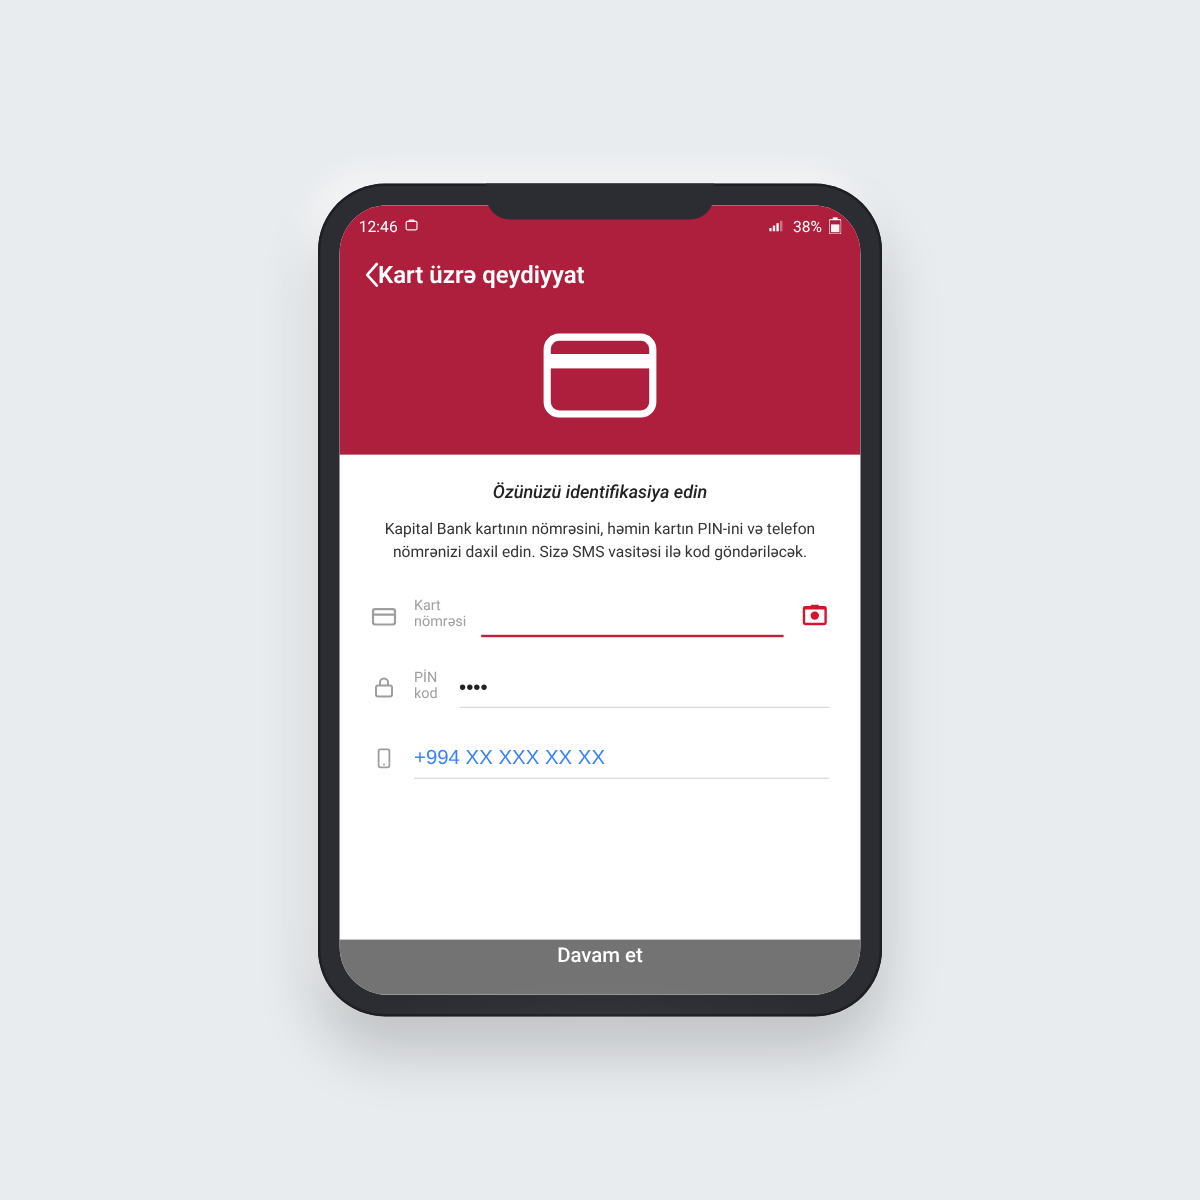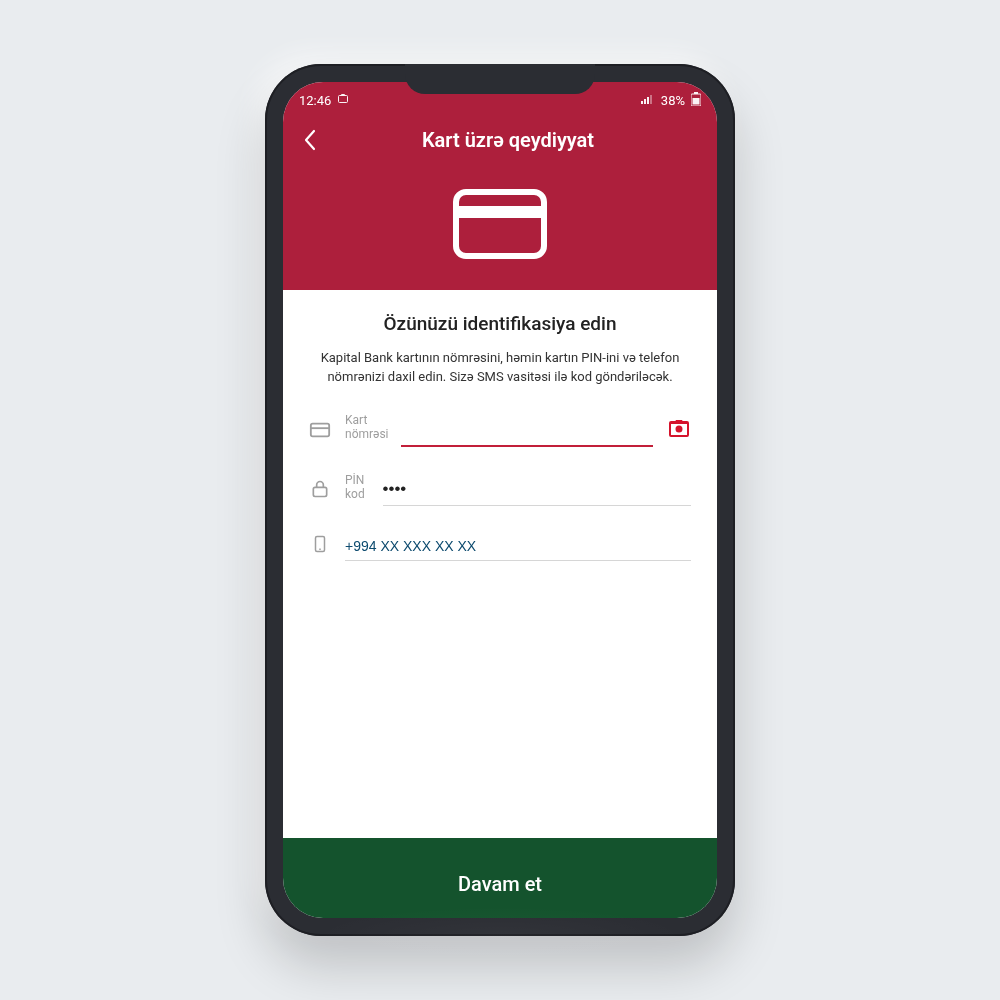--- a/index.html
+++ b/index.html
@@ -8,21 +8,21 @@
     background: #e9ecef;
     font-family: -apple-system, BlinkMacSystemFont, "Segoe UI", Roboto, Arial, sans-serif;
     display: flex;
     align-items: center;
     justify-content: center;
   }
 
   
   .phone {
     width: 470px;
-    height: 872px;
+    height: 694px;
     background: #2b2d33;
     border-radius: 56px;
     padding: 18px;
     position: relative;
     box-shadow:
       0 30px 50px rgba(0,0,0,0.18),
       -10px -10px 24px rgba(255,255,255,0.6),
       inset 0 0 0 2px #1e1f24;
   }
   .screen {
@@ -68,21 +68,21 @@
     gap: 16px;
     padding: 14px 16px 10px;
   }
   .back {
     width: 22px; height: 22px;
     display: flex; align-items: center; justify-content: center;
     cursor: pointer;
   }
   .title {
     flex: 1;
-    text-align: center;
+    text-align: left;
     font-size: 20px;
     font-weight: 600;
     margin-left: -22px; 
   }
 
   .card-hero {
     display: flex;
     justify-content: center;
     padding: 26px 0 30px;
   }
@@ -92,24 +92,25 @@
   .body {
     flex: 1;
     background: #fff;
     display: flex;
     flex-direction: column;
     padding: 22px 26px 0;
     overflow: hidden;
   }
   .h2 {
     text-align: center;
-    font-size: 19px;
+    font-size: 15px;
     color: #222;
     font-weight: 500;
     margin-bottom: 14px;
+    font-style: italic;
   }
   .desc {
     text-align: center;
     font-size: 13px;
     color: #333;
     line-height: 1.45;
     margin-bottom: 26px;
     padding: 0 6px;
   }
 
@@ -149,42 +150,42 @@
     border-bottom: 2px solid #c21f39;
   }
   .field .trail-icon {
     width: 24px; height: 24px;
     color: #d5132c;
     margin-bottom: 6px;
     cursor: pointer;
   }
 
   .field.phone-field input {
-    font-size: 14px;
-    color: #0c4a6e;
+    font-size: 17px;
+    color: #3b82f6;
   }
 
   .spacer { flex: 1; }
 
   .terms {
     text-align: center;
     font-size: 12.5px;
     color: #9e9e9e;
     line-height: 1.4;
     padding: 0 18px 12px;
   }
   .terms .link { color: #d5132c; }
 
   .cta {
-    background: #14532d;
+    background: #737373;
     color: #fff;
     text-align: center;
-    font-size: 20px;
+    font-size: 17px;
     font-weight: 500;
-    padding: 34px 0 22px;
+    padding: 4px 0 22px;
     cursor: pointer;
   }
 
   
   .chin {
     position: absolute;
     bottom: -30px; left: 50%; transform: translateX(-50%);
     width: 380px; height: 60px;
     background: radial-gradient(ellipse at center, rgba(255,255,255,.03), transparent 70%);
     pointer-events: none;

